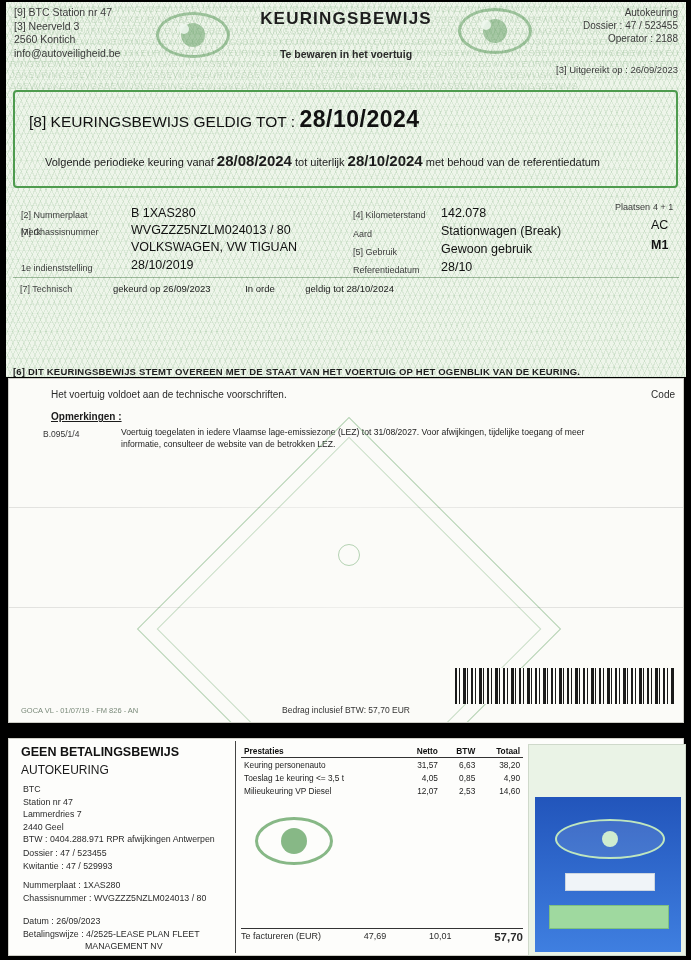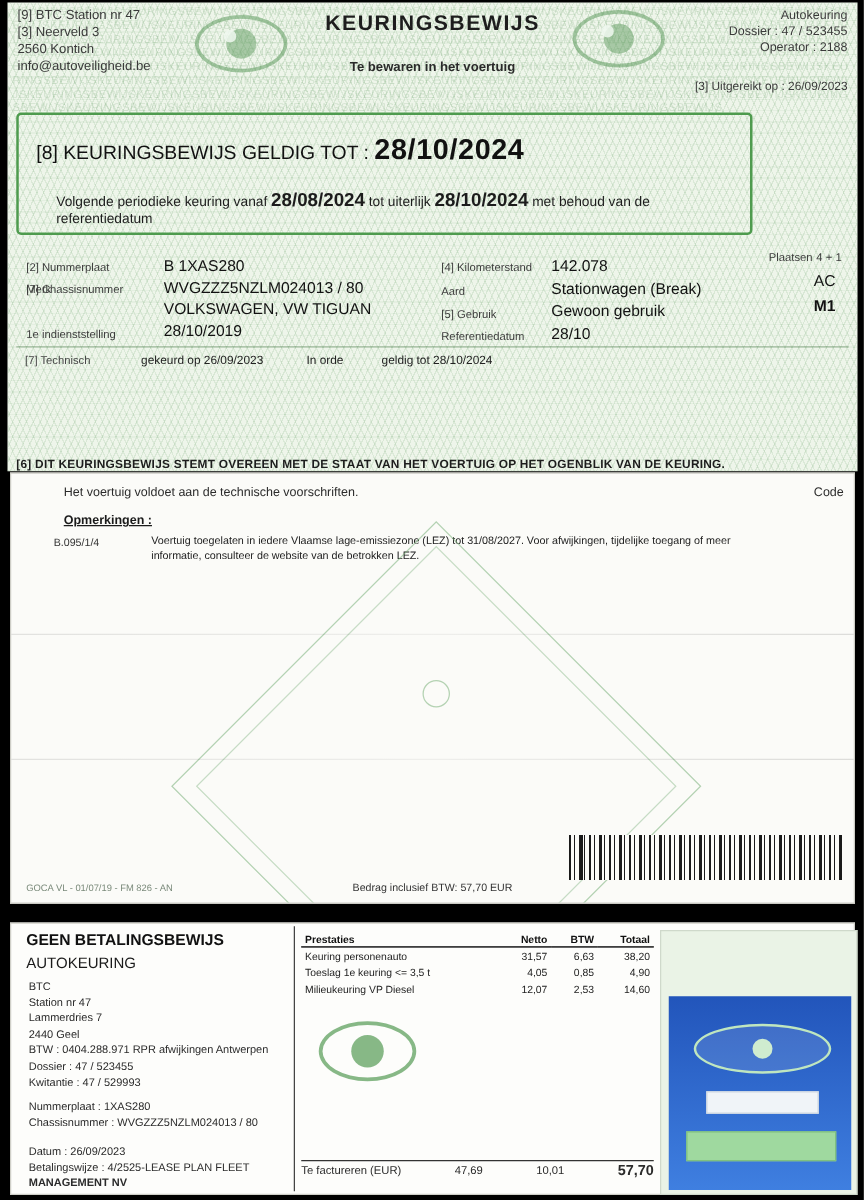--- a/index.html
+++ b/index.html
@@ -77,21 +77,21 @@
   .cert-sub {
     position:absolute; left:0; right:0; top:46px;
     text-align:center; font-size:10.5px; font-weight:bold; color:#2a2a2a;
   }
   .issued {
     position:absolute; right:8px; top:62px;
     font-size:9.5px; color:#3a3a3a;
   }
 
   .validbox {
-    position:absolute; left:7px; top:88px; width:589px; height:98px;
+    position:absolute; left:7px; top:88px; width:665px; height:98px;
     border:2.2px solid #4e9b4e; border-radius:4px;
   }
   .valid-line1 {
     position:absolute; left:14px; top:14px;
     font-size:15.5px; color:#111;
   }
   .valid-line1 .big {
     font-size:23px; font-weight:bold; letter-spacing:0.5px;
   }
   .valid-line2 {
@@ -438,21 +438,21 @@
     </div>
 
     <div class="b-plate">
       <div>Nummerplaat     : 1XAS280</div>
       <div>Chassisnummer  : WVGZZZ5NZLM024013 / 80</div>
     </div>
 
     <div class="b-date">
       <div>Datum : 26/09/2023</div>
       <div>Betalingswijze  : 4/2525-LEASE PLAN FLEET</div>
-      <div style="font-weight:bold;">MANAGEMENT NV</div>
+      <div style="margin-left:62px;">MANAGEMENT NV</div>
     </div>
 
     <div class="b-eye"></div>
     <div class="vline"></div>
 
     <table class="fees">
       <thead>
         <tr>
           <th class="l">Prestaties</th>
           <th>Netto</th>

